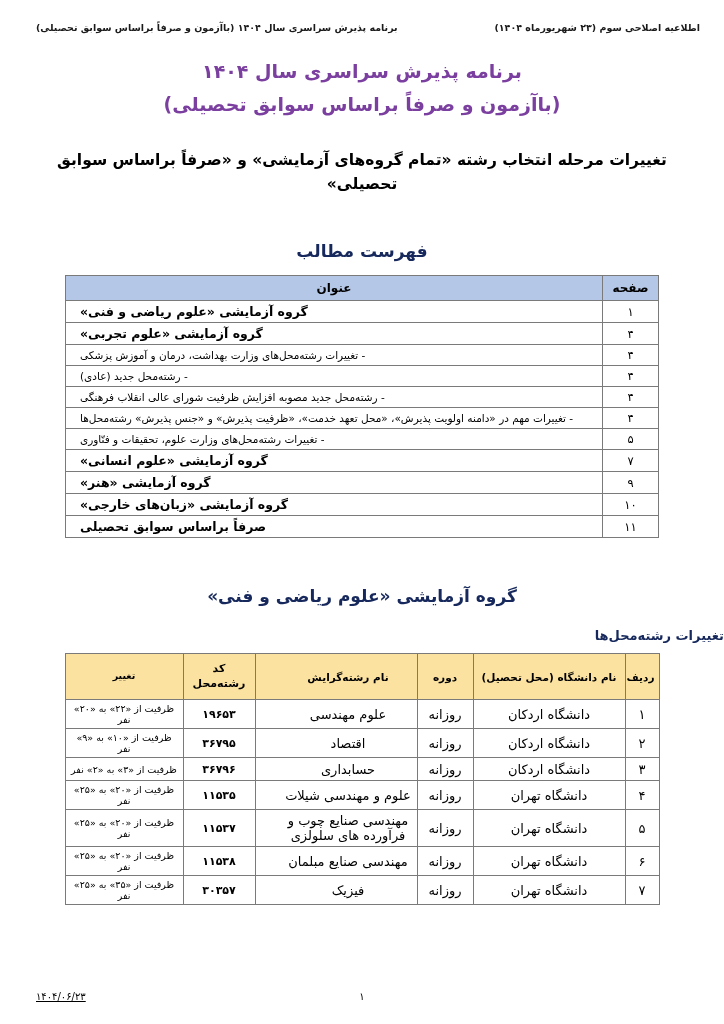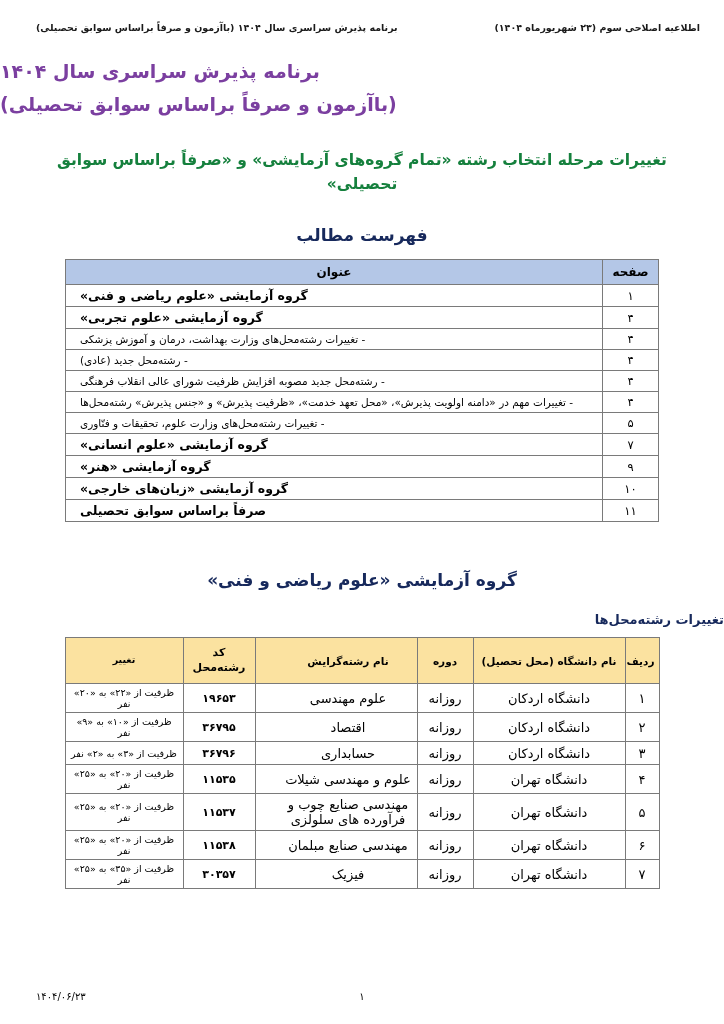--- a/index.html
+++ b/index.html
@@ -34,40 +34,40 @@
     font-size: 9.5px;
     color: #1a1a1a;
     font-weight: 600;
   }
   .run-header .rh-right { text-align: right; white-space: nowrap; }
   .run-header .rh-left  { text-align: left;  white-space: nowrap; }
 
   
   .doc-title {
     margin-top: 22px;
-    text-align: left;
+    text-align: center;
     color: #7b3fa0;
     font-size: 19px;
     font-weight: bold;
     line-height: 1.75;
   }
   .doc-title div { display: block; }
 
   .red-subtitle {
     margin-top: 26px;
     text-align: center;
-    color: #15803d;
+    color: #000000;
     font-size: 15.5px;
     font-weight: bold;
     line-height: 1.6;
     padding: 0 22px;
   }
 
   .toc-heading {
-    margin-top: 28px;
+    margin-top: 44px;
     text-align: center;
     color: #17295c;
     font-size: 17px;
     font-weight: bold;
   }
 
   
   table {
     border-collapse: collapse;
     table-layout: fixed;
@@ -156,21 +156,21 @@
     padding: 0 36px;
     font-size: 10px;
   }
   .doc-footer .f-row {
     display: flex;
     flex-direction: row-reverse;
     justify-content: space-between;
     align-items: center;
     position: relative;
   }
-  .doc-footer .f-date { text-align: right; }
+  .doc-footer .f-date { text-align: right; text-decoration: underline; }
   .doc-footer .f-page {
     position: absolute;
     left: 0; right: 0;
     text-align: center;
   }
   .doc-footer .f-spacer { visibility: hidden; }
 </style>
 </head>
 <body>
 

